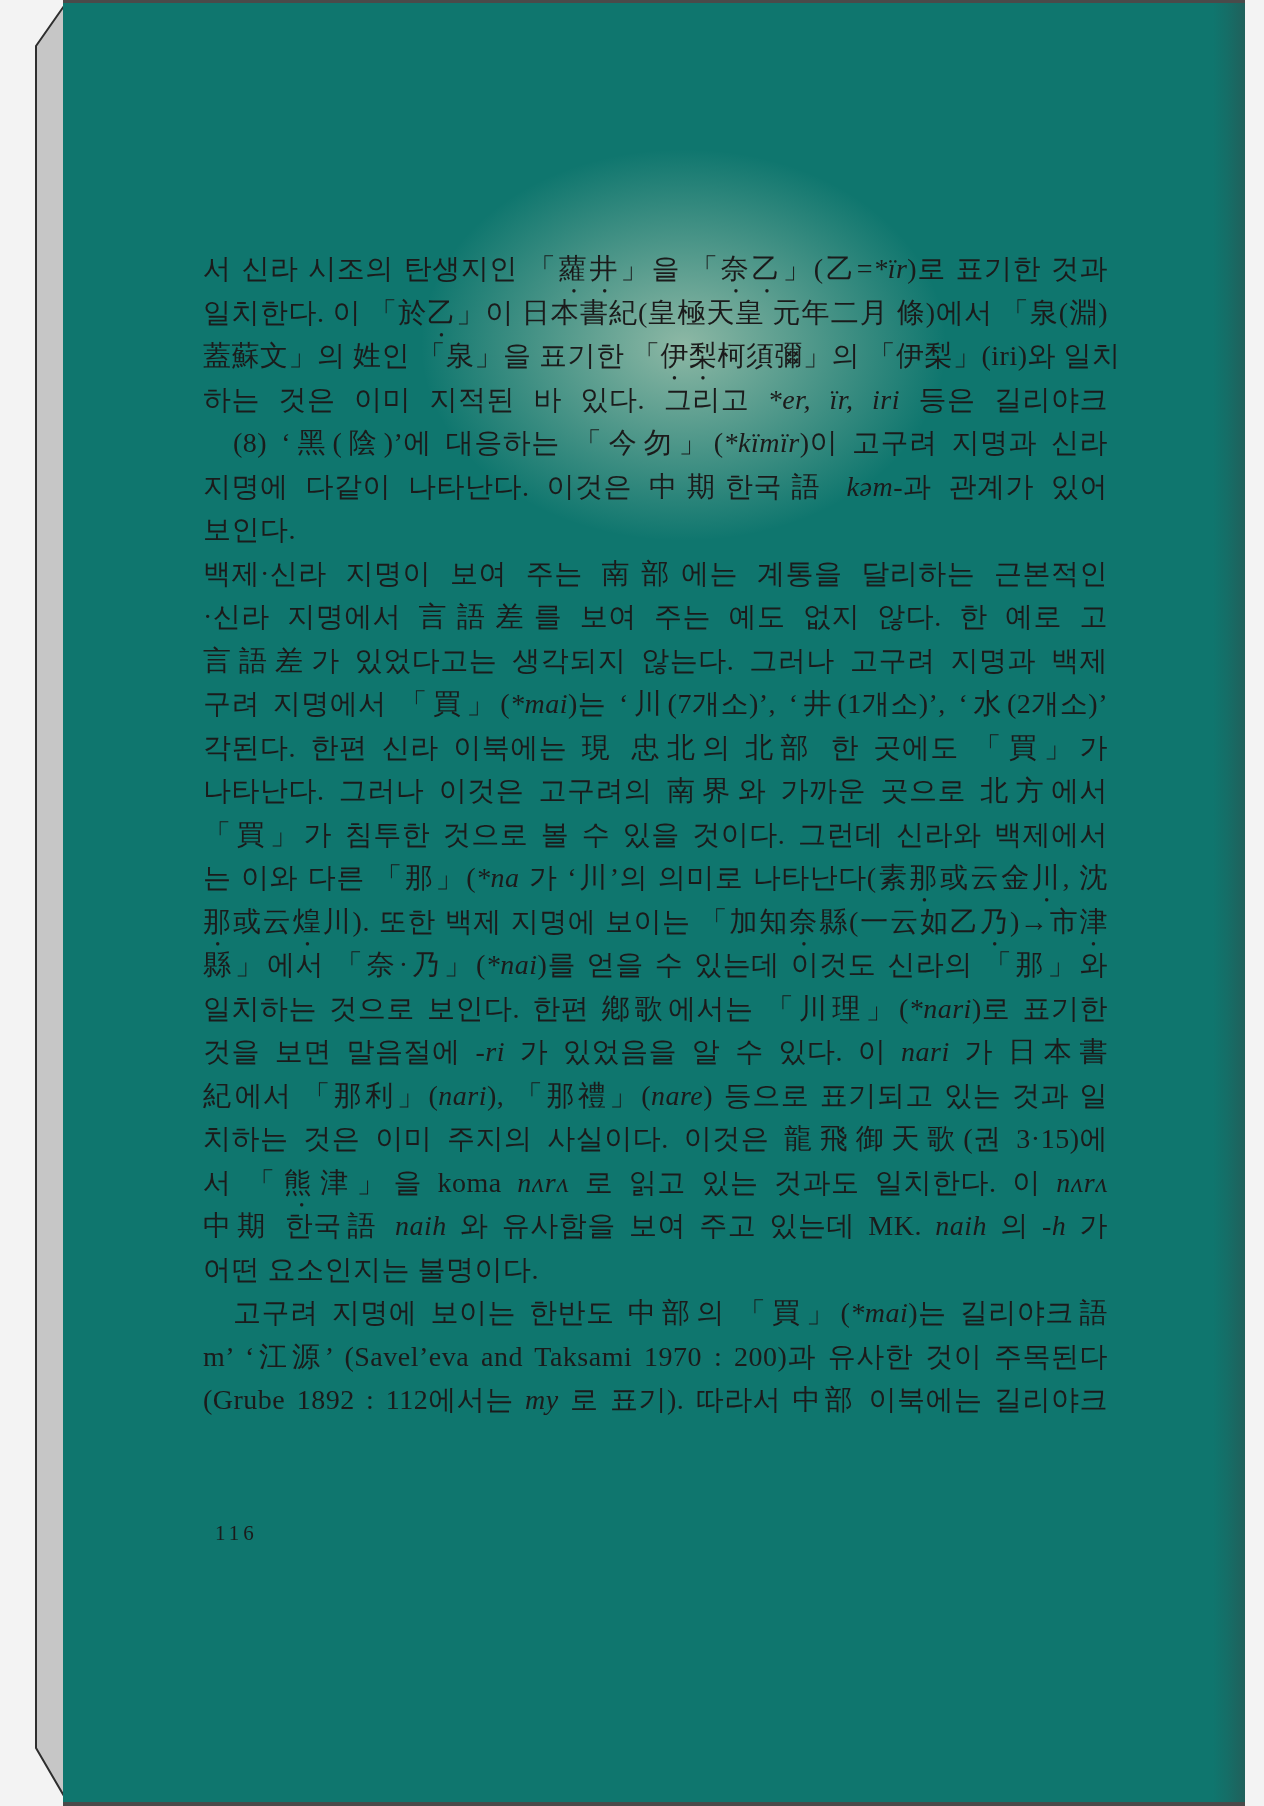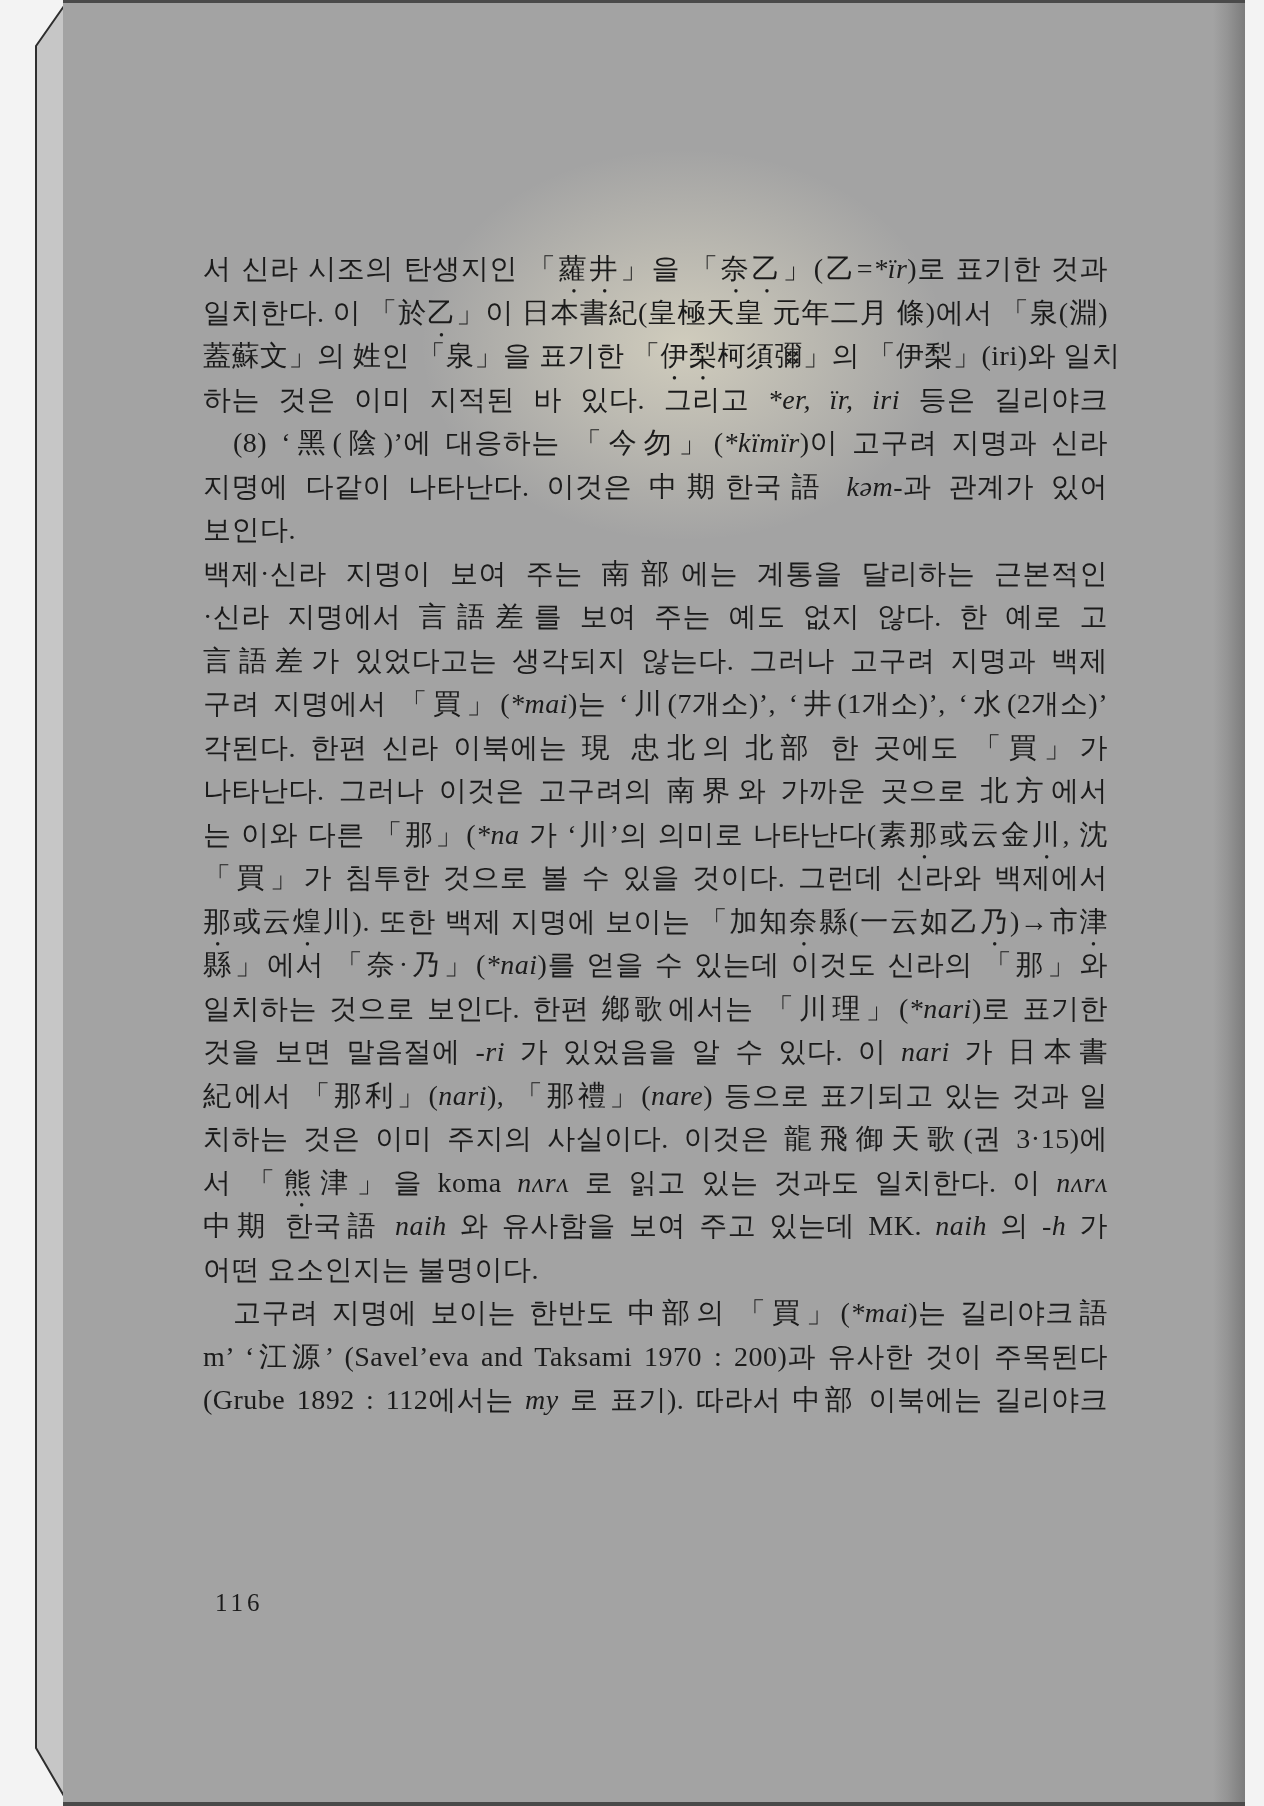--- a/index.html
+++ b/index.html
@@ -21,21 +21,21 @@
     width: 1264px; height: 1806px;
     pointer-events: none;
   }
   
   .page {
     position: absolute;
     left: 63px;
     top: 0px;
     width: 1182px;
     height: 1806px;
-    background: #a3a3a3;
+    background: #0f766e;
     border-top: 3px solid #4a4a4a;
     border-bottom: 4px solid #4a4a4a;
     box-sizing: border-box;
   }
   
   .stain {
     position: absolute;
     left: 30%; top: 8%;
     width: 45%; height: 22%;
     background: radial-gradient(ellipse at center, rgba(245,238,210,0.55) 0%, rgba(245,238,210,0.0) 70%);
@@ -71,22 +71,22 @@
   .it { font-style: italic; }
   .emdot {
     -webkit-text-emphasis: filled dot #1b1b1b;
     text-emphasis: filled dot #1b1b1b;
     -webkit-text-emphasis-position: under right;
     text-emphasis-position: under right;
   }
   .page-number {
     position: absolute;
     left: 152px;
-    top: 1586px;
-    font-size: 25px;
+    top: 1518px;
+    font-size: 21px;
     letter-spacing: 4px;
     color: #1b1b1b;
     font-variant-numeric: oldstyle-nums;
   }
 </style>
 </head>
 <body>
 
 <div class="scan">
   <svg class="edge-svg" viewBox="0 0 1264 1806" xmlns="http://www.w3.org/2000/svg">
@@ -103,22 +103,22 @@
         <div class="line"><span>하는 것은 이미 지적된 바 있다. 그리고 </span><span class="it">*er, ïr, iri</span><span> 등은 길리야크</span></div>
         <div class="line indent"><span>(8) ‘黑(陰)’에 대응하는 「今勿」(</span><span class="it">*kïmïr</span><span>)이 고구려 지명과 신라</span></div>
         <div class="line"><span>지명에 다같이 나타난다. 이것은 中期한국語 </span><span class="it">kəm-</span><span>과 관계가 있어</span></div>
         <div class="line no-just"><span>보인다.</span></div>
         <div class="line"><span>백제·신라 지명이 보여 주는 南部에는 계통을 달리하는 근본적인</span></div>
         <div class="line"><span>·신라 지명에서 言語差를 보여 주는 예도 없지 않다. 한 예로 고</span></div>
         <div class="line"><span>言語差가 있었다고는 생각되지 않는다. 그러나 고구려 지명과 백제</span></div>
         <div class="line"><span>구려 지명에서 「買」(</span><span class="it">*mai</span><span>)는 ‘川(7개소)’, ‘井(1개소)’, ‘水(2개소)’</span></div>
         <div class="line"><span>각된다. 한편 신라 이북에는 現 忠北의 北部 한 곳에도 「買」가</span></div>
         <div class="line"><span>나타난다. 그러나 이것은 고구려의 南界와 가까운 곳으로 北方에서</span></div>
+        <div class="line"><span>「買」가 침투한 것으로 볼 수 있을 것이다. 그런데 신라와 백제에서</span></div>
         <div class="line"><span>는 이와 다른 「那」(</span><span class="it">*na</span><span> 가 ‘川’의 의미로 나타난다(素</span><span class="emdot">那</span><span>或云金</span><span class="emdot">川</span><span>, 沈</span></div>
-        <div class="line"><span>「買」가 침투한 것으로 볼 수 있을 것이다. 그런데 신라와 백제에서</span></div>
         <div class="line"><span class="emdot">那</span><span>或云</span><span class="emdot">煌</span><span>川). 또한 백제 지명에 보이는 「加知</span><span class="emdot">奈</span><span>縣(一云如乙</span><span class="emdot">乃</span><span>)→市</span><span class="emdot">津</span></div>
         <div class="line"><span>縣」에서 「奈·乃」(</span><span class="it">*nai</span><span>)를 얻을 수 있는데 이것도 신라의 「那」와</span></div>
         <div class="line"><span>일치하는 것으로 보인다. 한편 鄕歌에서는 「川理」(</span><span class="it">*nari</span><span>)로 표기한</span></div>
         <div class="line"><span>것을 보면 말음절에 </span><span class="it">-ri</span><span> 가 있었음을 알 수 있다. 이 </span><span class="it">nari</span><span> 가 日本書</span></div>
         <div class="line"><span>紀에서 「那利」(</span><span class="it">nari</span><span>), 「那禮」(</span><span class="it">nare</span><span>) 등으로 표기되고 있는 것과 일</span></div>
         <div class="line"><span>치하는 것은 이미 주지의 사실이다. 이것은 龍飛御天歌(권 3·15)에</span></div>
         <div class="line"><span>서 「</span><span class="emdot">熊</span><span>津」을 koma </span><span class="it">nʌrʌ</span><span> 로 읽고 있는 것과도 일치한다. 이 </span><span class="it">nʌrʌ</span></div>
         <div class="line"><span>中期 한국語 </span><span class="it">naih</span><span> 와 유사함을 보여 주고 있는데 MK. </span><span class="it">naih</span><span> 의 </span><span class="it">-h</span><span> 가</span></div>
         <div class="line no-just"><span>어떤 요소인지는 불명이다.</span></div>
         <div class="line indent"><span>고구려 지명에 보이는 한반도 中部의 「買」(</span><span class="it">*mai</span><span>)는 길리야크語</span></div>

